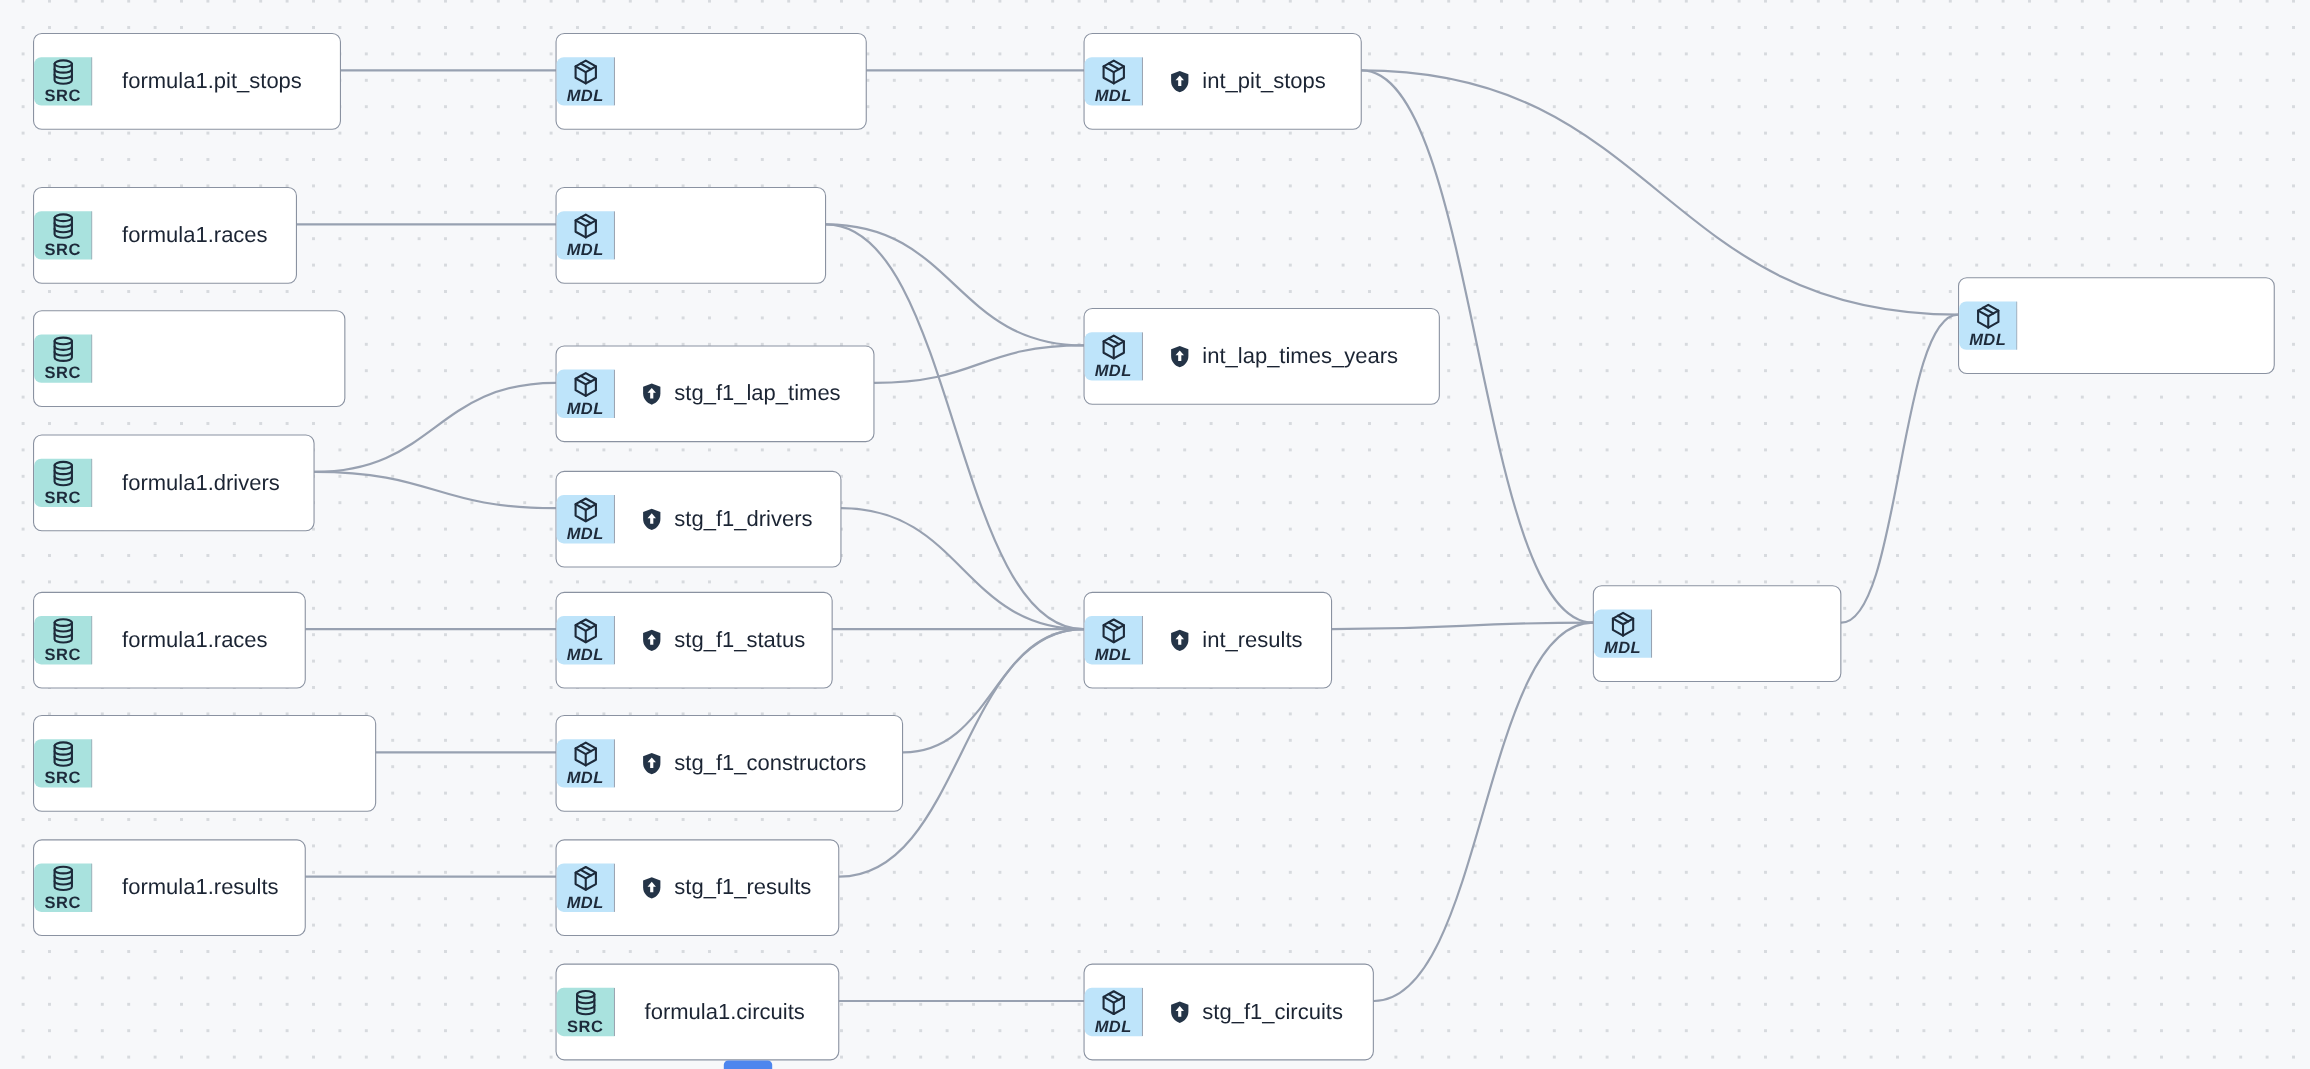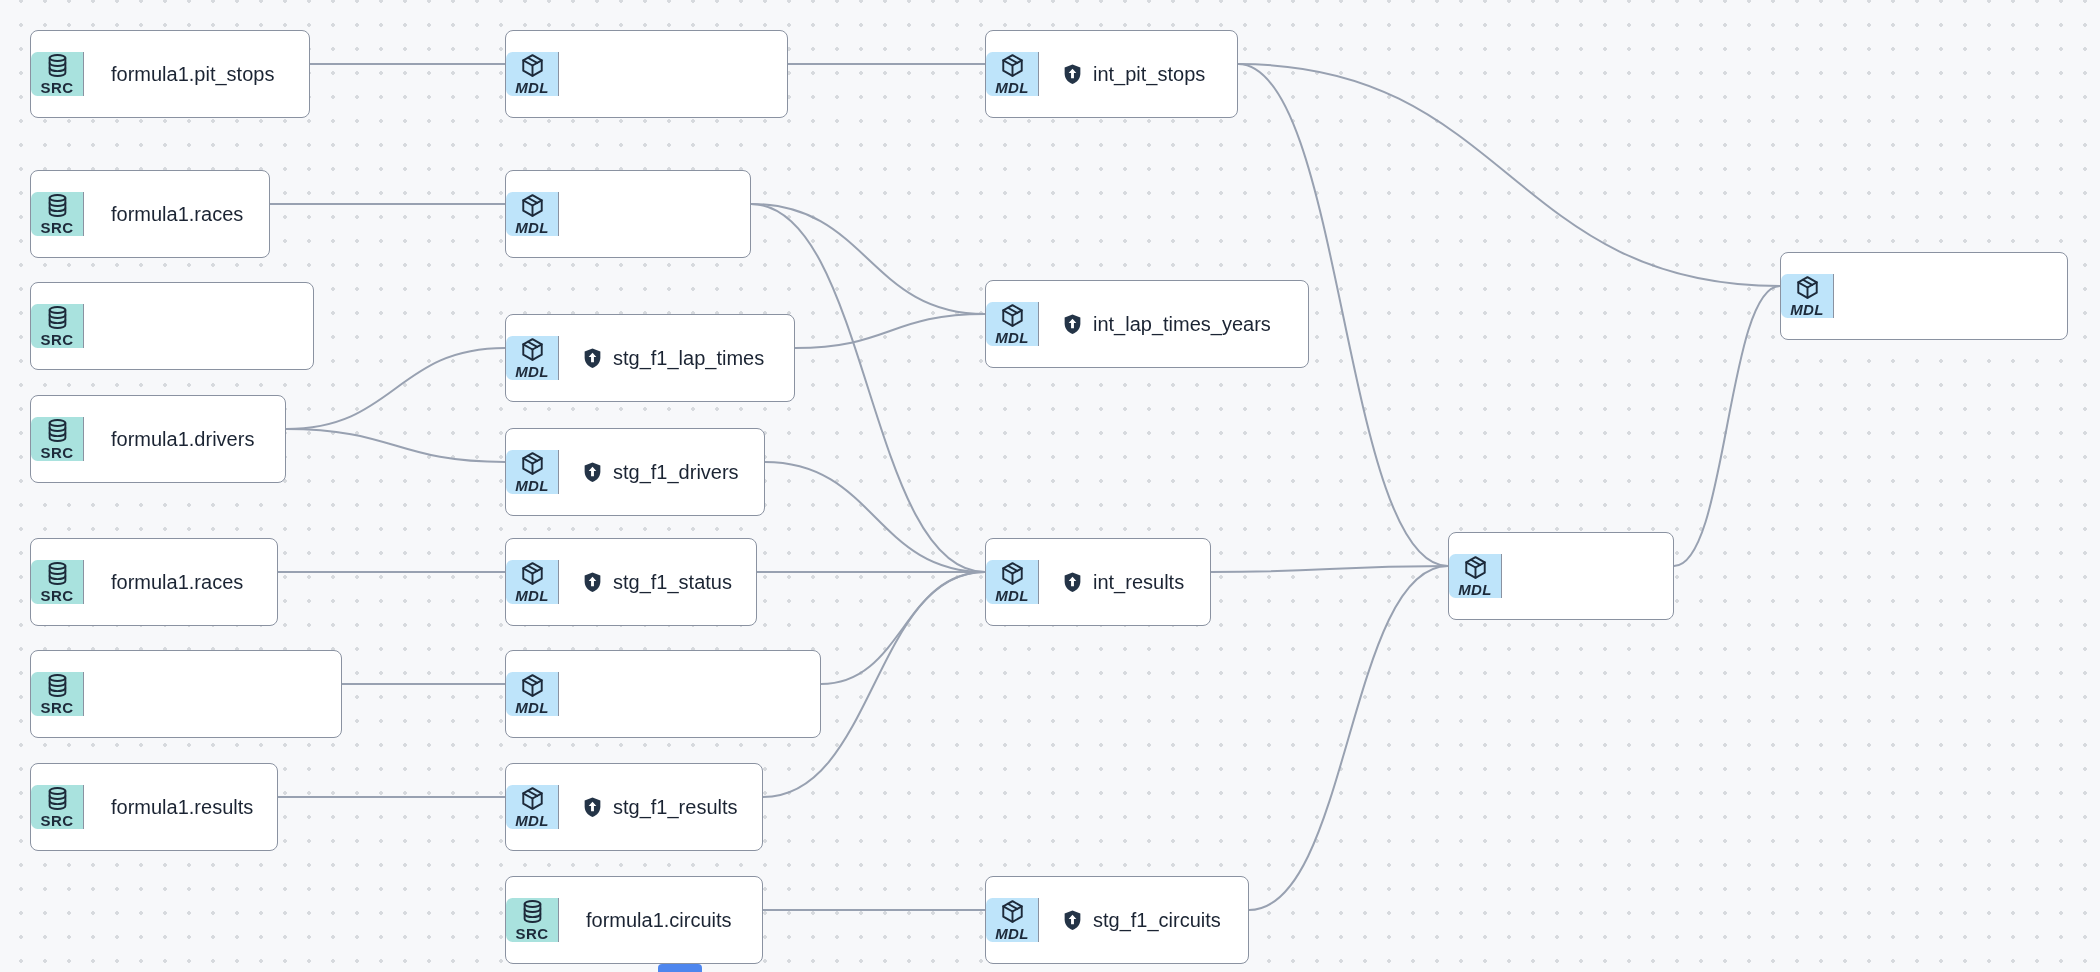--- a/index.html
+++ b/index.html
@@ -261,20 +261,27 @@
       <div class="node mdl" style="left: 505px; top: 650px; width: 316px;">
         <div class="badge">
           <svg width="27" height="27" viewBox="0 0 24 24" fill="none" stroke="#1d2a3a" stroke-width="1.7" stroke-linecap="round" stroke-linejoin="round">
             <path d="M12 2.8 20.2 7.4v9.2L12 21.2 3.8 16.6V7.4Z"></path>
             <path d="M3.8 7.4 12 12l8.2-4.6"></path>
             <path d="M12 12v9.2"></path>
             <path d="M7.9 5.1l8.2 4.6"></path>
           </svg>
           <span class="badge-label">MDL</span>
         </div>
+        <div class="body">
+          <svg width="23" height="23" viewBox="0 0 24 24" class="shield">
+            <path d="M12 1.6 20.2 4.7V11c0 5.3-3.3 9.1-8.2 10.8C7.1 20.1 3.8 16.3 3.8 11V4.7Z" fill="#243447"></path>
+            <path d="M12 5.9 16 10.5h-2.5v5.4h-3v-5.4H8Z" fill="#ffffff"></path>
+          </svg>
+          <span class="label">stg_f1_constructors</span>
+        </div>
       </div>
       <div class="node mdl" style="left: 505px; top: 763px; width: 258px;">
         <div class="badge">
           <svg width="27" height="27" viewBox="0 0 24 24" fill="none" stroke="#1d2a3a" stroke-width="1.7" stroke-linecap="round" stroke-linejoin="round">
             <path d="M12 2.8 20.2 7.4v9.2L12 21.2 3.8 16.6V7.4Z"></path>
             <path d="M3.8 7.4 12 12l8.2-4.6"></path>
             <path d="M12 12v9.2"></path>
             <path d="M7.9 5.1l8.2 4.6"></path>
           </svg>
           <span class="badge-label">MDL</span>

